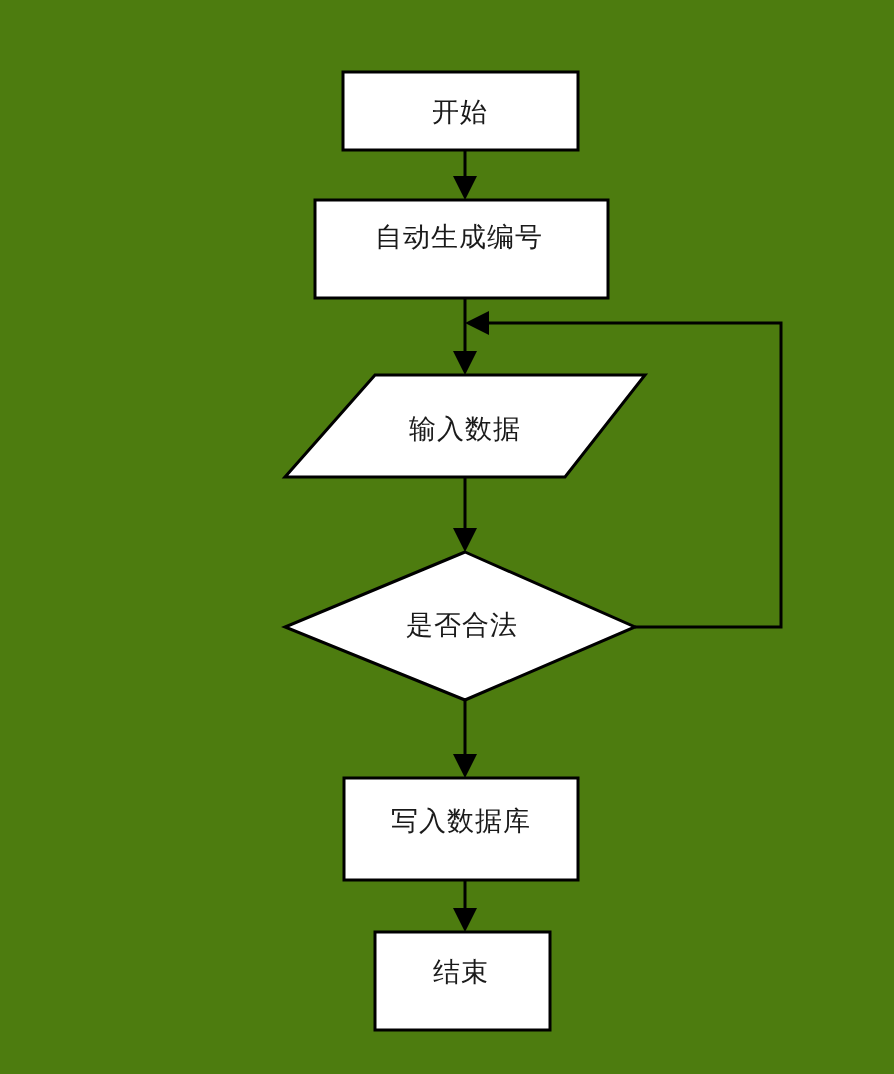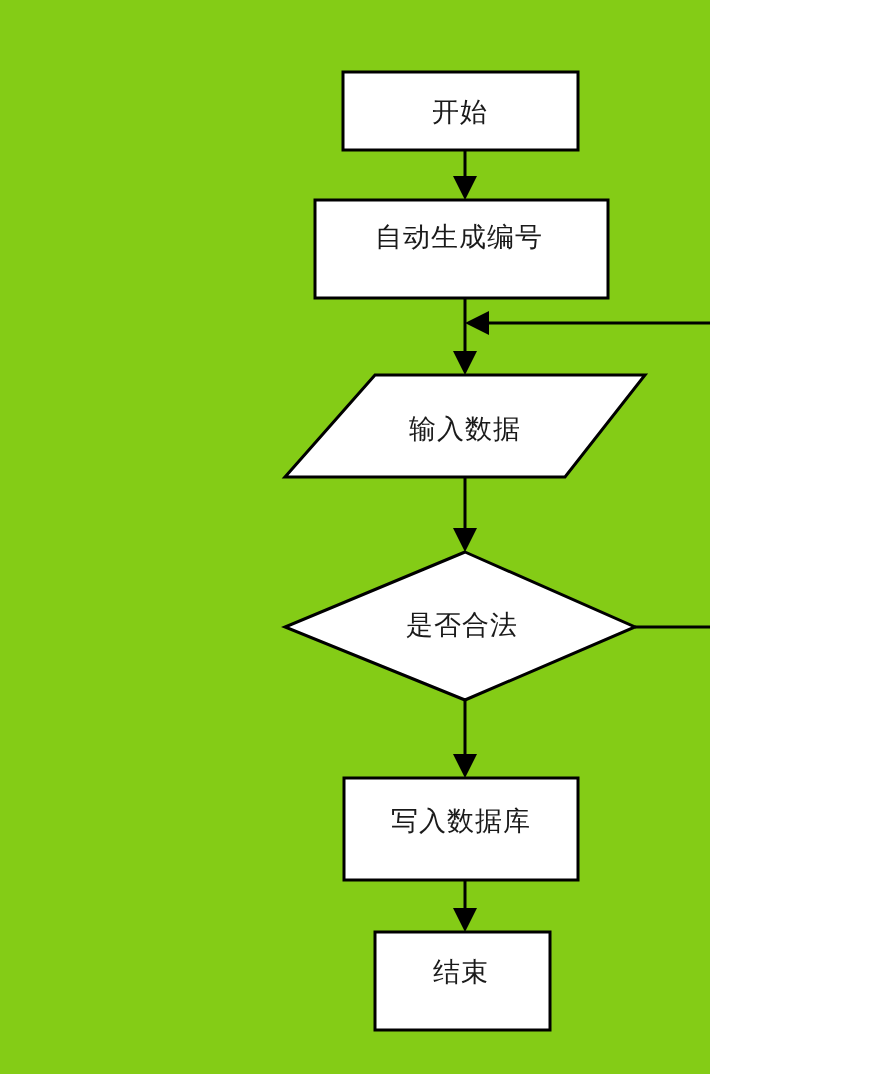--- a/index.html
+++ b/index.html
@@ -5,23 +5,23 @@
   html, body {
     margin: 0;
     padding: 0;
     background: #ffffff;
   }
   body {
     font-family: "DejaVu Sans", "Liberation Sans", sans-serif;
   }
   #flowchart-canvas {
     position: relative;
-    width: 710px;
+    width: 894px;
     height: 1074px;
-    background: #84cc16;
+    background: #4d7c0f;
     overflow: hidden;
   }
   svg#flow-svg {
     position: absolute;
     left: 0;
     top: 0;
     width: 894px;
     height: 1074px;
     display: block;
   }

